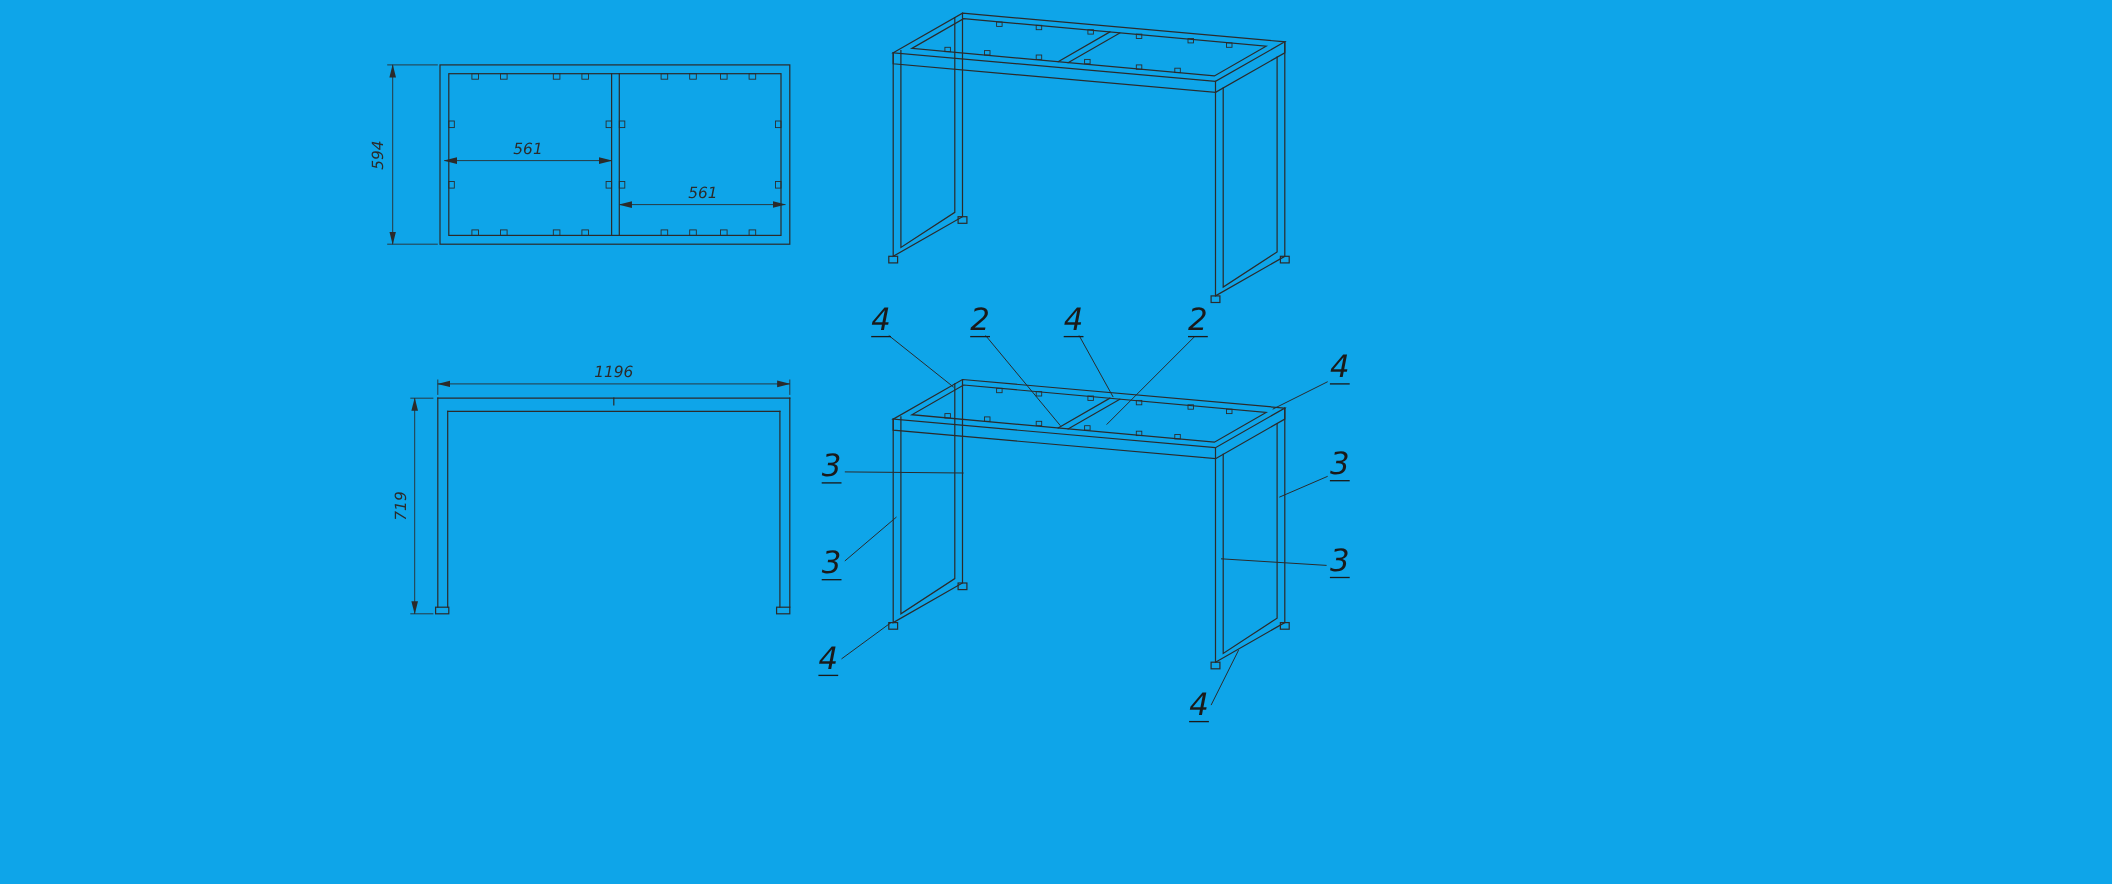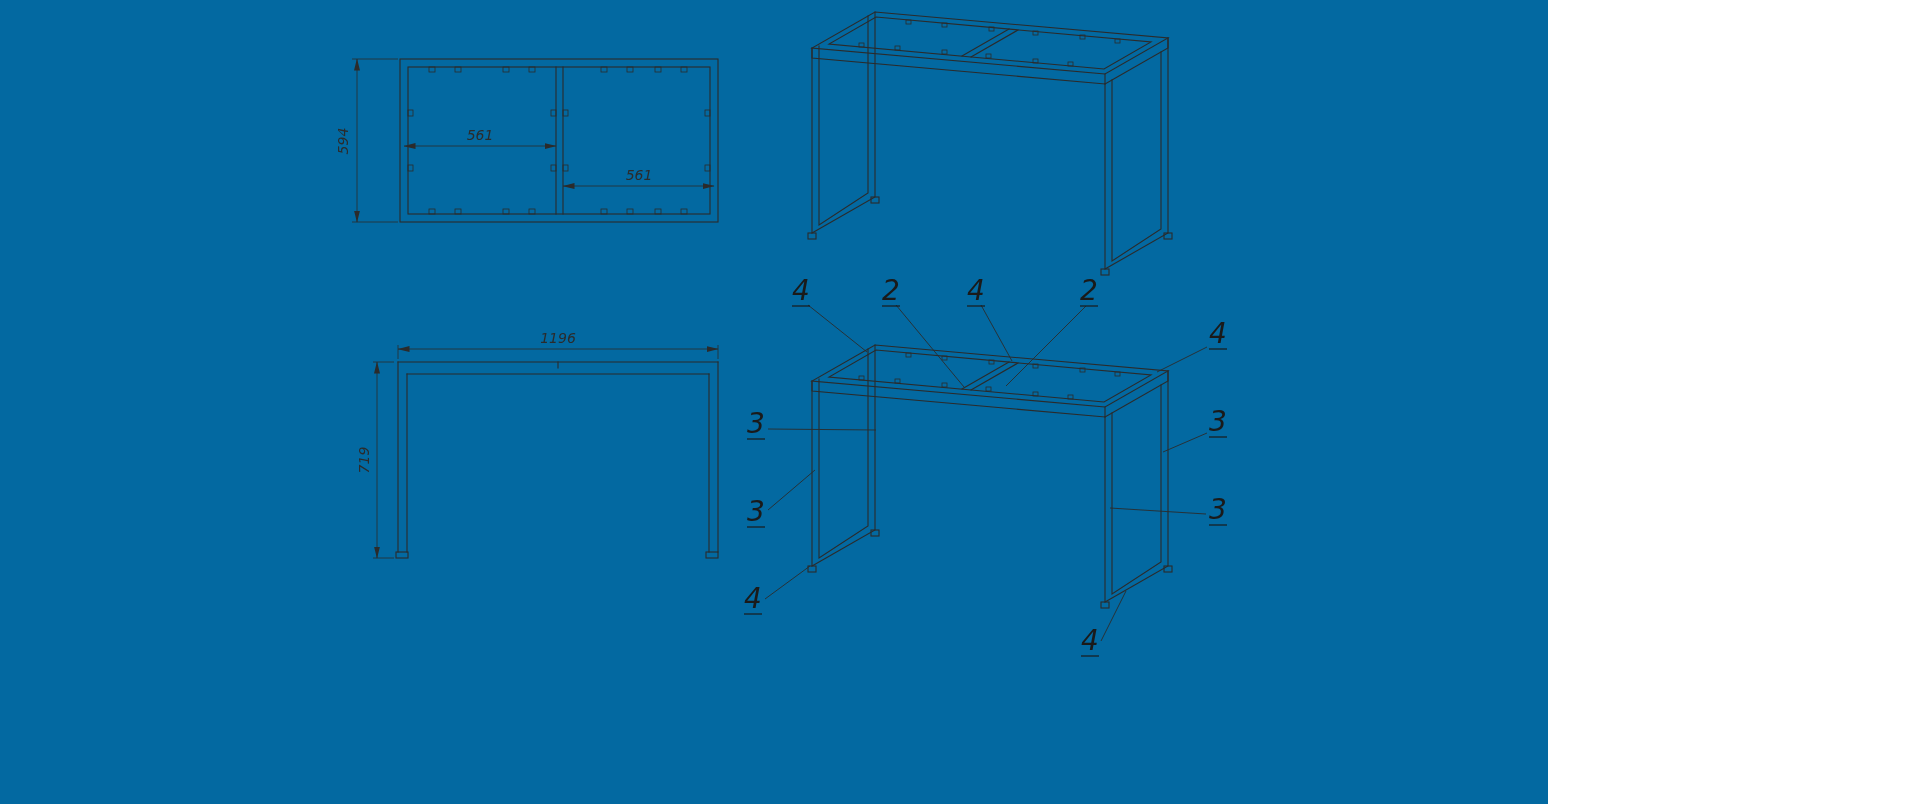--- a/index.html
+++ b/index.html
@@ -3,23 +3,23 @@
 <meta charset="utf-8">
 <style>
   html, body {
     margin: 0;
     padding: 0;
     background: #ffffff;
     font-family: "DejaVu Sans", sans-serif;
   }
   .canvas {
     position: relative;
-    width: 1548px;
+    width: 1920px;
     height: 804px;
-    background: #0369a1;
+    background: #0ea5e9;
     overflow: hidden;
   }
   svg { display: block; }
   .geo {
     stroke: #2b2b2b;
     stroke-width: 1.1;
     fill: none;
     stroke-linecap: square;
   }
   .thin {

